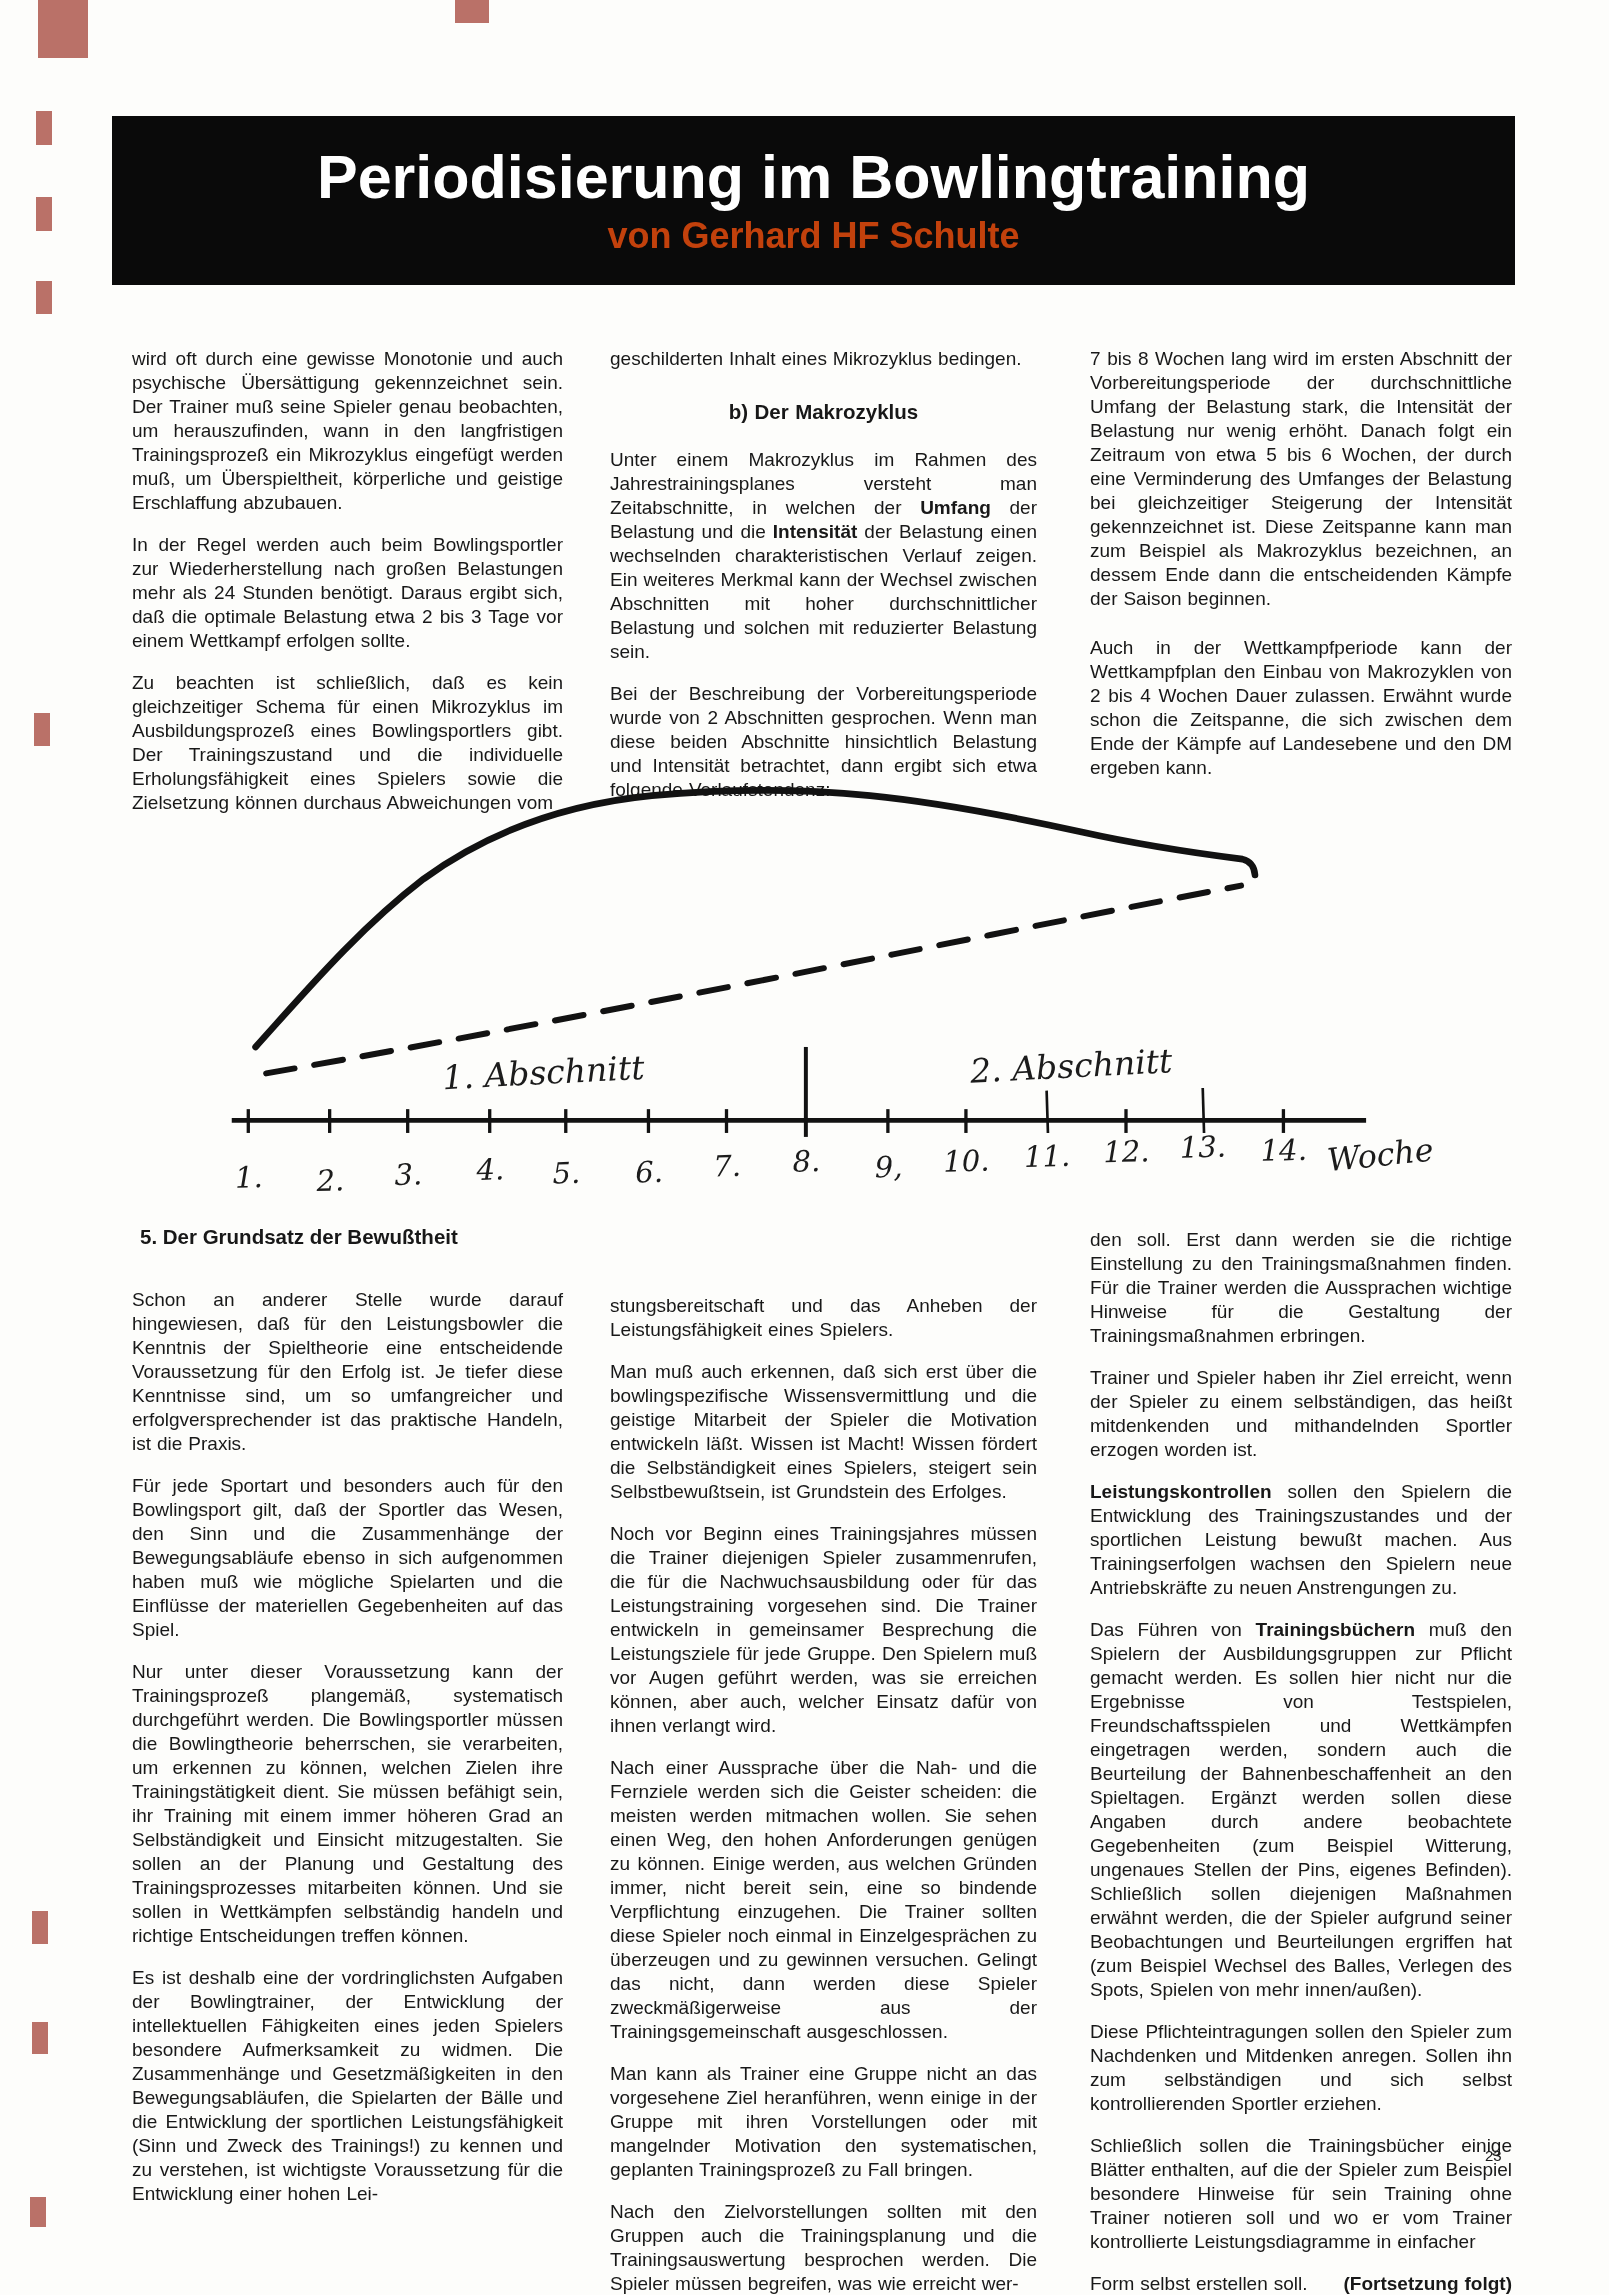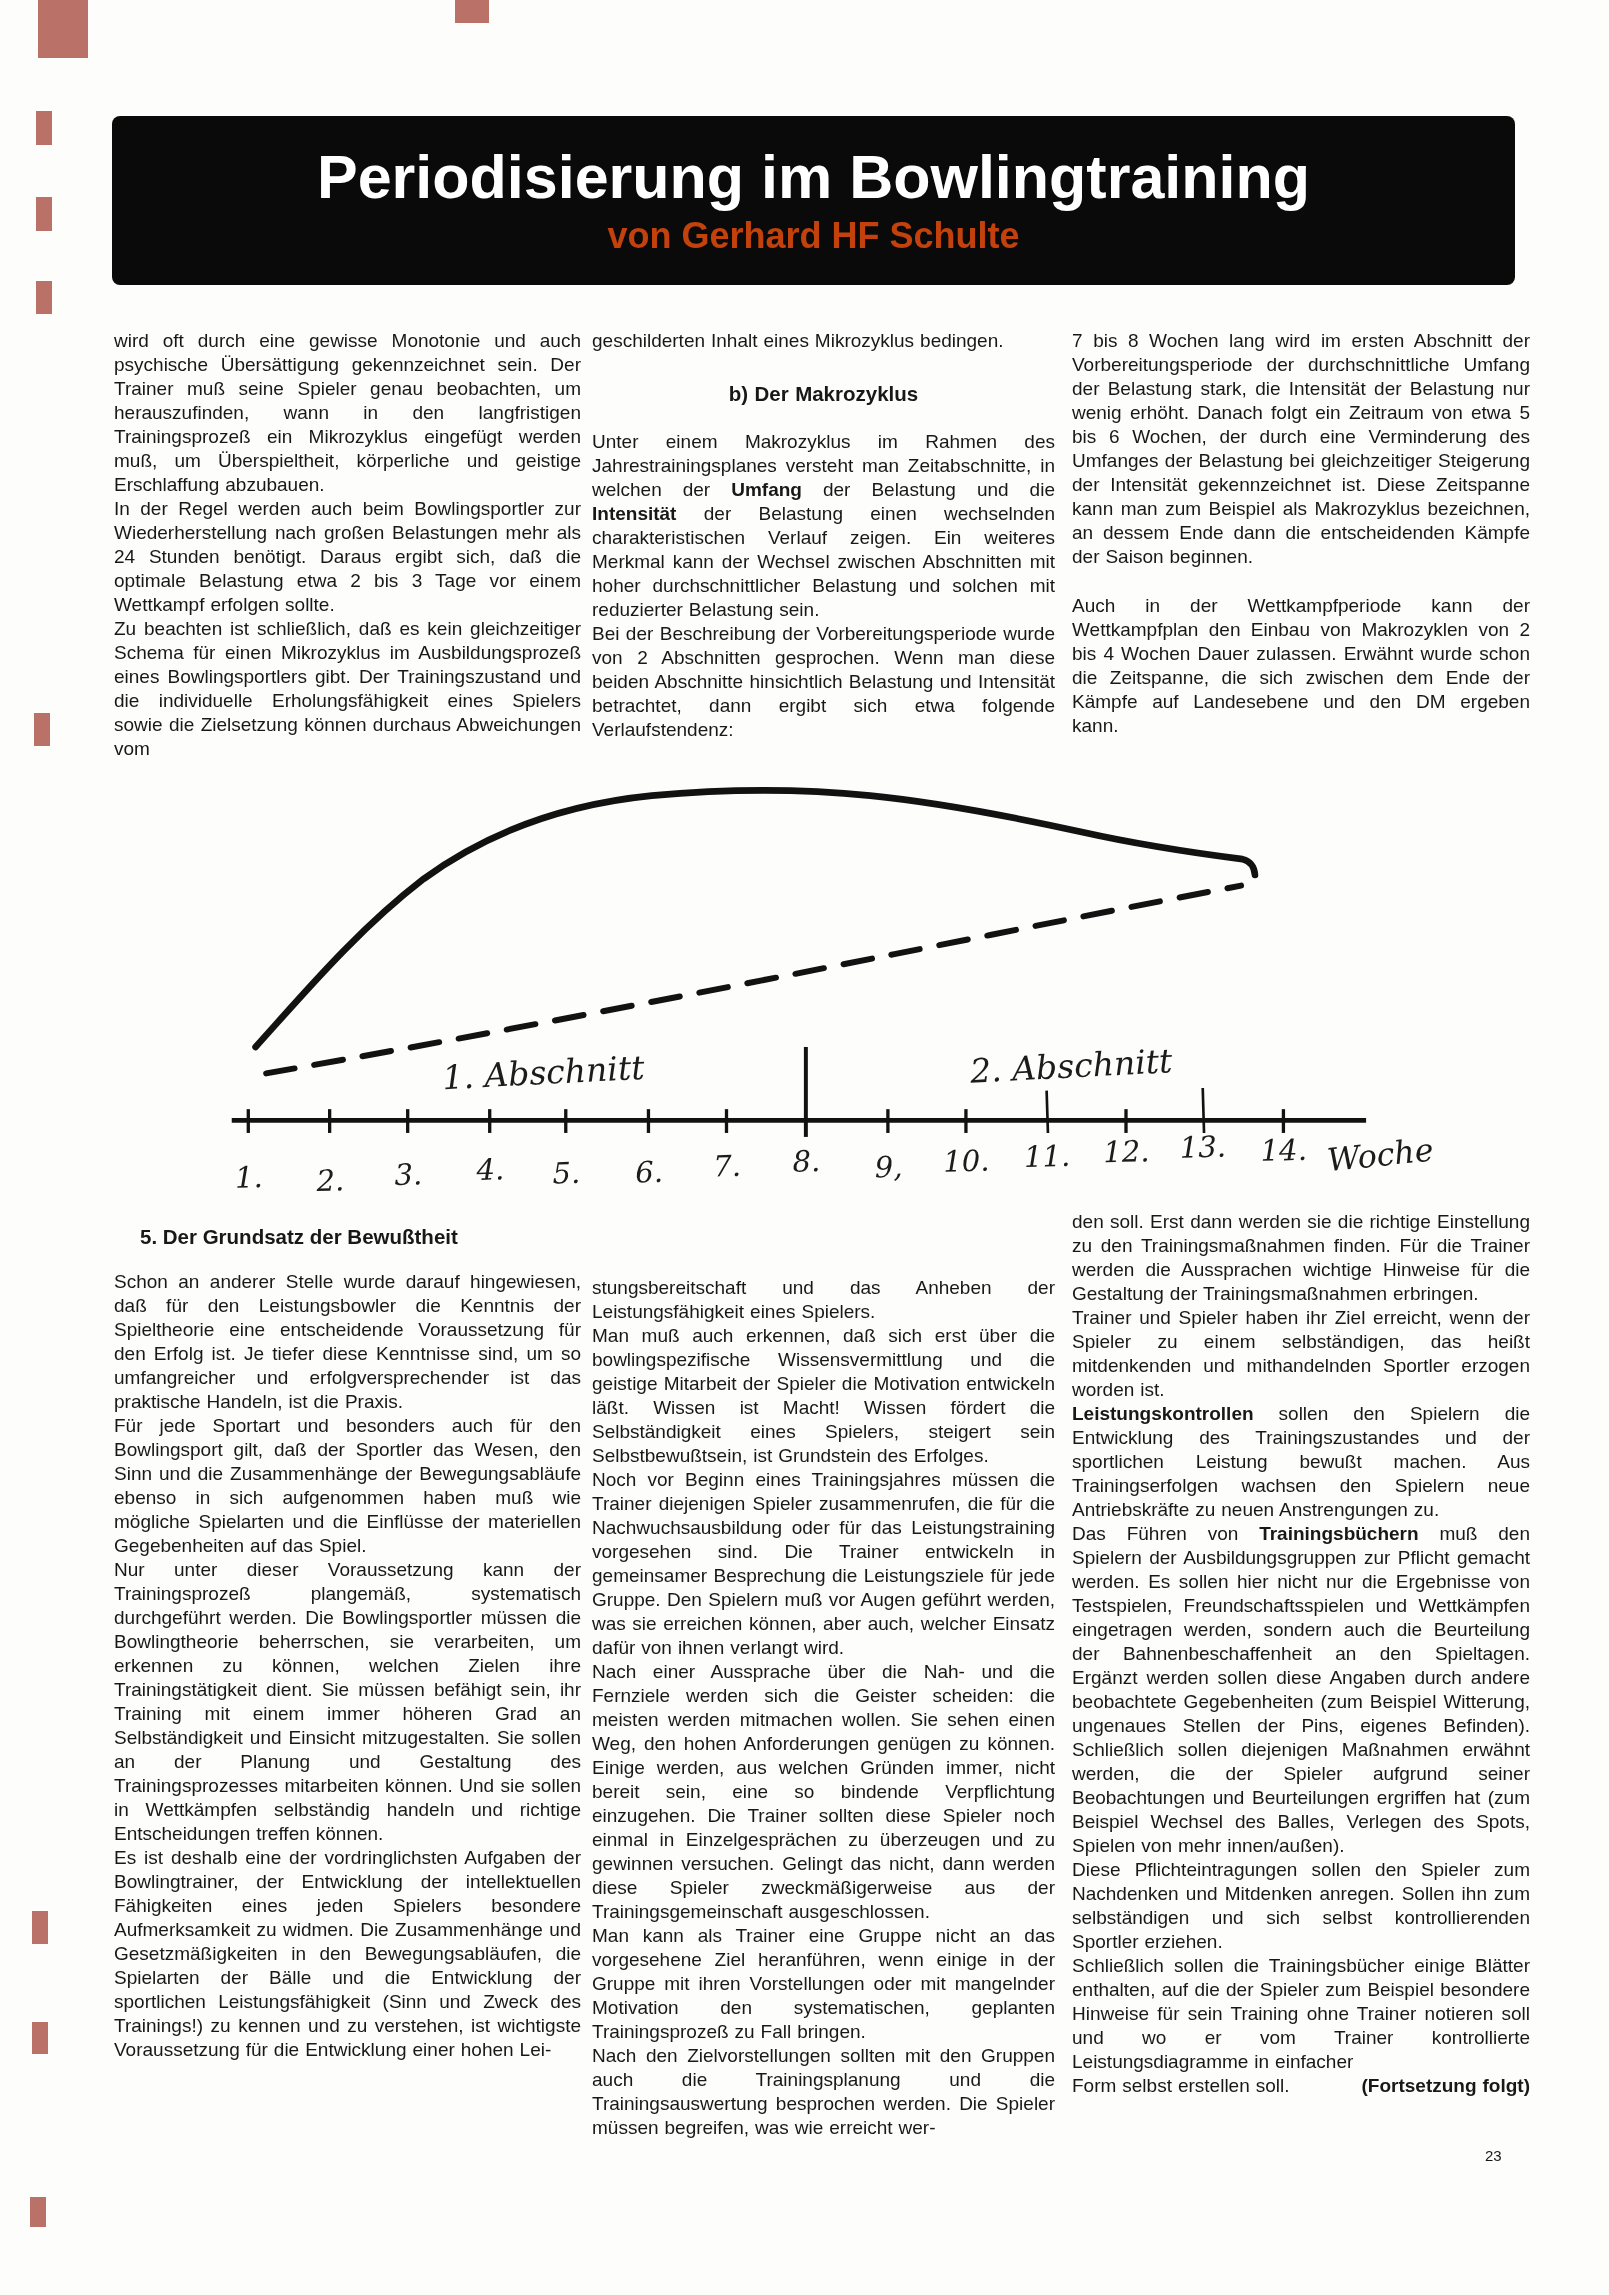--- a/index.html
+++ b/index.html
@@ -6,31 +6,31 @@
   .page {
     position:relative; width:1609px; height:2295px;
     background:#fdfdfb; overflow:hidden;
     font-family:"Liberation Sans", sans-serif; color:#181818;
   }
   .scan-mark { position:absolute; background:#a6493f; opacity:.78; }
 
   .banner {
     position:absolute; left:112px; top:116px; width:1403px; height:169px;
     background:#0a0a0a; display:flex; flex-direction:column;
-    align-items:center; justify-content:center;border-radius:8px;
+    align-items:center; justify-content:center;
   }
   .banner .title { color:#ffffff; font-weight:bold; font-size:61px; line-height:1; letter-spacing:0; margin:0; white-space:nowrap; }
   .banner .subtitle { color:#c2410c; font-weight:bold; font-size:36px; line-height:1; margin:9.3px 0 0; white-space:nowrap; }
 
   .col {
     position:absolute; width:467px;
     font-size:19px; line-height:24px; text-align:justify;
     word-spacing:0.7px;
   }
-  .col p { margin:0; }
+  .col p { margin:18px; }
   .col p.gap-md { margin-top:25px; }
   .subhead { font-weight:bold; font-size:20.5px; margin:29px 0 24px !important; text-align:center; }
 
   .section-heading {
     position:absolute; left:114px; top:1208px;
     font-weight:bold; font-size:20.5px;margin-left:26px;
   }
 
   .chart { position:absolute; left:99px; top:748px; width:1423px; height:463px; }
   .chart .hand { font-family:"DejaVu Serif", serif; font-style:italic; fill:#1c1c1c; }

